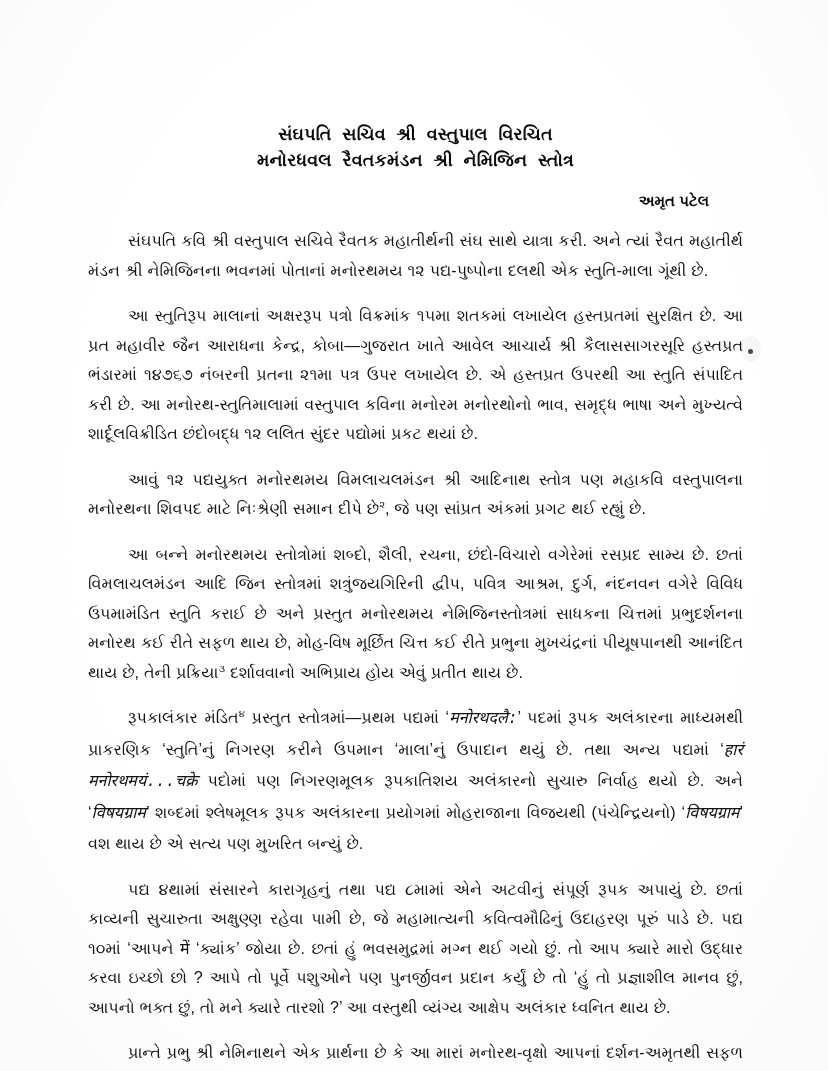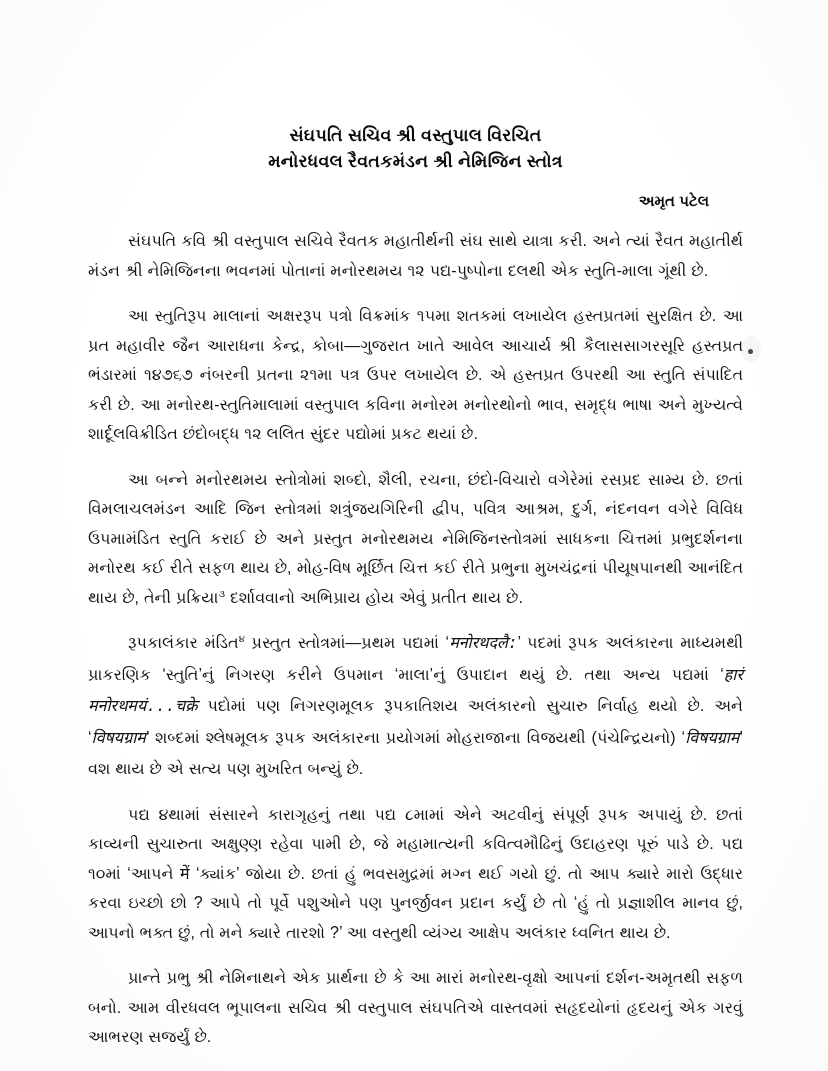--- a/index.html
+++ b/index.html
@@ -29,21 +29,21 @@
     position: absolute;
     left: 88px;
     top: 122px;
     width: 655px;
   }
   .title-block {
     text-align: center;
     margin-bottom: 10px;
   }
   .title-line {
-    font-family: Liberation Sans, sans-serif;
+    font-family: Liberation Mono, monospace;
     font-weight: bold;
     font-size: 17.5px;
     line-height: 26px;
     letter-spacing: 0.2px;
     color: #0b0b0b;
   }
   .byline {
     text-align: right;
     font-family: "Liberation Sans", "DejaVu Sans", sans-serif;
     font-weight: bold;
@@ -116,20 +116,21 @@
     <div class="title-block">
       <div class="title-line">સંઘપતિ સચિવ શ્રી વસ્તુપાલ વિરચિત</div>
       <div class="title-line">મનોરધવલ રૈવતકમંડન શ્રી નેમિજિન સ્તોત્ર</div>
     </div>
 
     <div class="byline">અમૃત પટેલ</div>
 
     <div>
       <p class="para"><span>સંઘપતિ કવિ શ્રી વસ્તુપાલ સચિવે રૈવતક મહાતીર્થની સંઘ સાથે યાત્રા કરી. અને ત્યાં રૈવત મહાતીર્થ મંડન શ્રી નેમિજિનના ભવનમાં પોતાનાં મનોરથમય ૧૨ પદ્ય-પુષ્પોના દલથી એક સ્તુતિ-માલા ગૂંથી છે.</span></p>
       <p class="para"><span>આ સ્તુતિરૂપ માલાનાં અક્ષરરૂપ પત્રો વિક્રમાંક ૧૫મા શતકમાં લખાયેલ હસ્તપ્રતમાં સુરક્ષિત છે. આ પ્રત </span><b class="em-bold">મહાવીર જૈન આરાધના કેન્દ્ર, કોબા</b><span>—ગુજરાત ખાતે આવેલ આચાર્ય શ્રી કૈલાસસાગરસૂરિ હસ્તપ્રત ભંડારમાં ૧૪૭૬૭ નંબરની પ્રતના ૨૧મા પત્ર ઉપર લખાયેલ છે. એ હસ્તપ્રત ઉપરથી આ સ્તુતિ સંપાદિત કરી છે. આ મનોરથ-સ્તુતિમાલામાં વસ્તુપાલ કવિના મનોરમ મનોરથોનો ભાવ, સમૃદ્ધ ભાષા અને મુખ્યત્વે શાર્દૂલવિક્રીડિત છંદોબદ્ધ ૧૨ લલિત સુંદર પદ્યોમાં પ્રકટ થયાં છે.</span></p>
+      <p class="para"><span>આવું ૧૨ પદ્યયુક્ત મનોરથમય વિમલાચલમંડન શ્રી આદિનાથ સ્તોત્ર પણ મહાકવિ વસ્તુપાલના મનોરથના શિવપદ માટે નિઃશ્રેણી સમાન દીપે છે</span><sup class="note">૨</sup><span>, જે પણ સાંપ્રત અંકમાં પ્રગટ થઈ રહ્યું છે.</span></p>
       <p class="para"><span>આ બન્ને મનોરથમય સ્તોત્રોમાં શબ્દો, શૈલી, રચના, છંદો-વિચારો વગેરેમાં રસપ્રદ સામ્ય છે. છતાં વિમલાચલમંડન આદિ જિન સ્તોત્રમાં શત્રુંજયગિરિની દ્વીપ, પવિત્ર આશ્રમ, દુર્ગ, નંદનવન વગેરે વિવિધ ઉપમામંડિત સ્તુતિ કરાઈ છે અને પ્રસ્તુત મનોરથમય નેમિજિનસ્તોત્રમાં સાધકના ચિત્તમાં પ્રભુદર્શનના મનોરથ કઈ રીતે સફળ થાય છે, મોહ-વિષ મૂર્છિત ચિત્ત કઈ રીતે પ્રભુના મુખચંદ્રનાં પીયૂષપાનથી આનંદિત થાય છે, તેની પ્રક્રિયા</span><sup class="note">૩</sup><span> દર્શાવવાનો અભિપ્રાય હોય એવું પ્રતીત થાય છે.</span></p>
       <p class="para"><span>રૂપકાલંકાર મંડિત</span><sup class="note">૪</sup><span> પ્રસ્તુત સ્તોત્રમાં—પ્રથમ પદ્યમાં ‘</span><i class="em-it">मनोरथदलै:</i><span>’ પદમાં રૂપક અલંકારના માધ્યમથી પ્રાકરણિક ‘સ્તુતિ’નું નિગરણ કરીને ઉપમાન ‘માલા’નું ઉપાદાન થયું છે. તથા અન્ય પદ્યમાં ‘</span><i class="em-it">हारं मनोरथमयं...चक्रे</i><span> પદોમાં પણ નિગરણમૂલક રૂપકાતિશય અલંકારનો સુચારુ નિર્વાહ થયો છે. અને ‘</span><i class="em-it">विषयग्राम</i><span>’ શબ્દમાં શ્લેષમૂલક રૂપક અલંકારના પ્રયોગમાં મોહરાજાના વિજયથી (પંચેન્દ્રિયનો) ‘</span><i class="em-it">विषयग्राम</i><span>’ વશ થાય છે એ સત્ય પણ મુખરિત બન્યું છે.</span></p>
       <p class="para"><span>પદ્ય ૪થામાં સંસારને કારાગૃહનું તથા પદ્ય ૮મામાં એને અટવીનું સંપૂર્ણ રૂપક અપાયું છે. છતાં કાવ્યની સુચારુતા અક્ષુણ્ણ રહેવા પામી છે, જે મહામાત્યની કવિત્વમૌઢિનું ઉદાહરણ પૂરું પાડે છે. પદ્ય ૧૦માં ‘આપને में ‘ક્યાંક’ જોયા છે. છતાં હું ભવસમુદ્રમાં મગ્ન થઈ ગયો છું. તો આપ ક્યારે મારો ઉદ્ધાર કરવા ઇચ્છો છો ? આપે તો પૂર્વે પશુઓને પણ પુનર્જીવન પ્રદાન કર્યું છે તો ‘હું તો પ્રજ્ઞાશીલ માનવ છું, આપનો ભક્ત છું, તો મને ક્યારે તારશો ?’ આ વસ્તુથી વ્યંગ્ય આક્ષેપ અલંકાર ધ્વનિત થાય છે.</span></p>
       <p class="para"><span>પ્રાન્તે પ્રભુ શ્રી નેમિનાથને એક પ્રાર્થના છે કે આ મારાં મનોરથ-વૃક્ષો આપનાં દર્શન-અમૃતથી સફળ બનો. આમ વીરધવલ ભૂપાલના સચિવ શ્રી વસ્તુપાલ સંઘપતિએ વાસ્તવમાં સહૃદયોનાં હૃદયનું એક ગરવું આભરણ સજર્યું છે.</span></p>
 
     </div>
   </div>
 
   <div class="speck-halo"></div>
   <div class="speck"></div>

